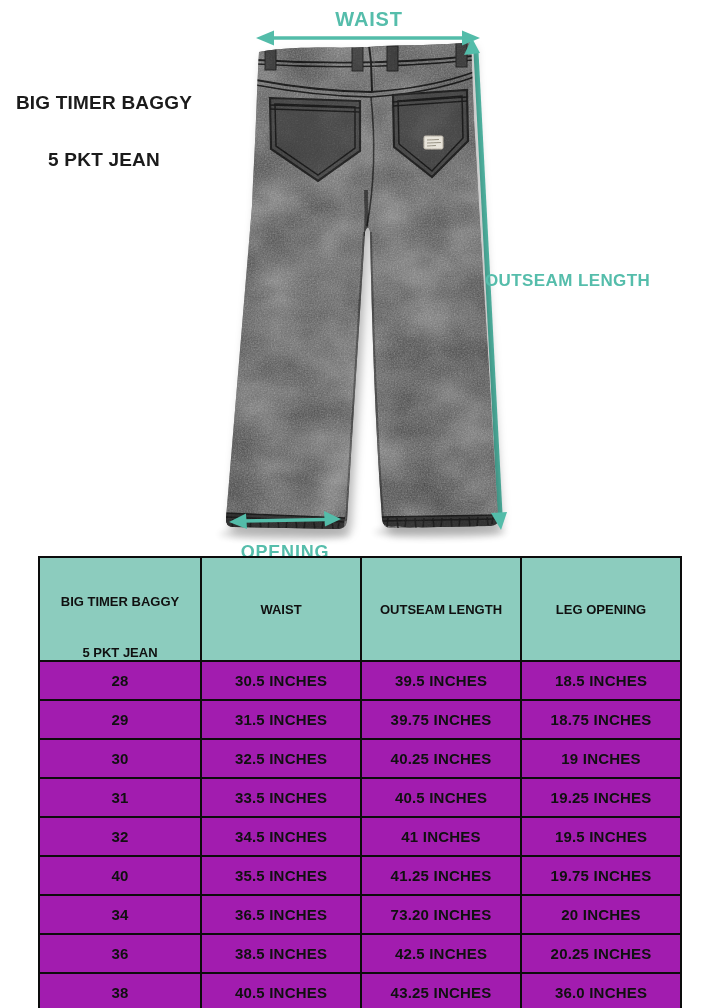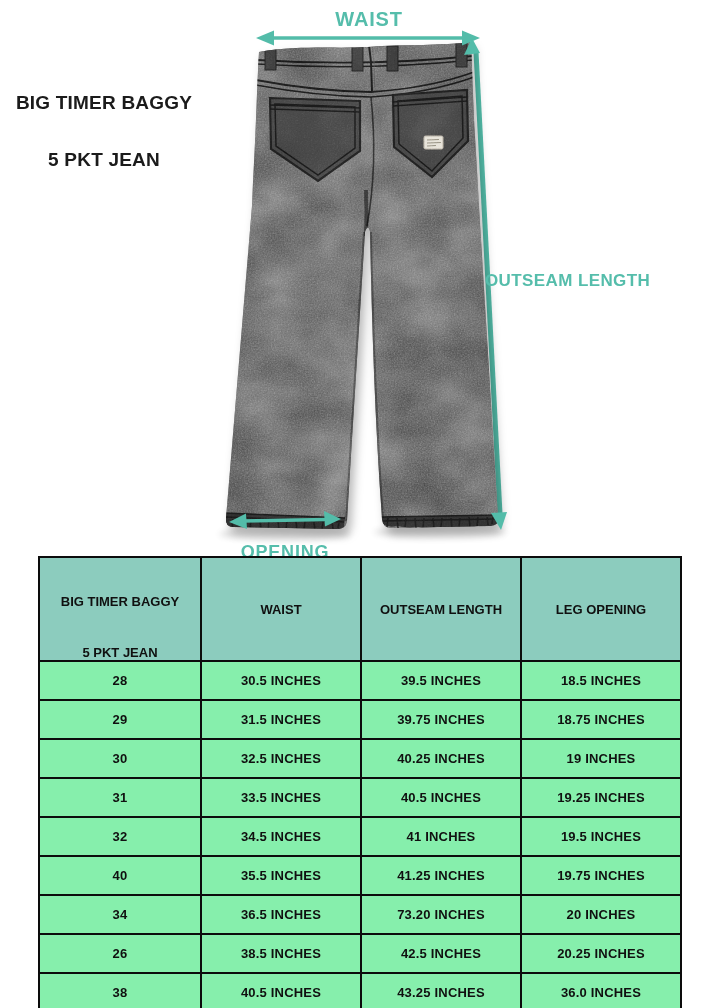--- a/index.html
+++ b/index.html
@@ -25,21 +25,21 @@
 
   table.size-table {
     position:absolute; left:38px; top:556px;
     border-collapse:collapse; table-layout:fixed;
   }
   .size-table th, .size-table td {
     border:2px solid #0c0c0c; text-align:center; vertical-align:middle;
     font-weight:bold; color:#101010; padding:0;
   }
   .size-table th { background:#8cccbe; font-size:13px; line-height:15px; height:37px; }
-  .size-table td { background:#86efac; font-size:13px; height:37px; letter-spacing:0.2px; }
+  .size-table td { background:#a21caf; font-size:15px; height:37px; letter-spacing:0.2px; }
   .hdr-line { display:block;margin-top:36px; }
 </style>
 </head>
 <body>
 
 <div class="stage">
 
   <svg class="jeans-svg" width="720" height="552" viewBox="0 0 720 552">
     <defs>
       <radialGradient id="denimGrad" cx="0.5" cy="0.28" r="0.95">
@@ -213,21 +213,21 @@
         <td>41.25 INCHES</td>
         <td>19.75 INCHES</td>
       </tr>
       <tr>
         <td>34</td>
         <td>36.5 INCHES</td>
         <td>73.20 INCHES</td>
         <td>20 INCHES</td>
       </tr>
       <tr>
-        <td>26</td>
+        <td>36</td>
         <td>38.5 INCHES</td>
         <td>42.5 INCHES</td>
         <td>20.25 INCHES</td>
       </tr>
       <tr>
         <td>38</td>
         <td>40.5 INCHES</td>
         <td>43.25 INCHES</td>
         <td>36.0 INCHES</td>
       </tr>

